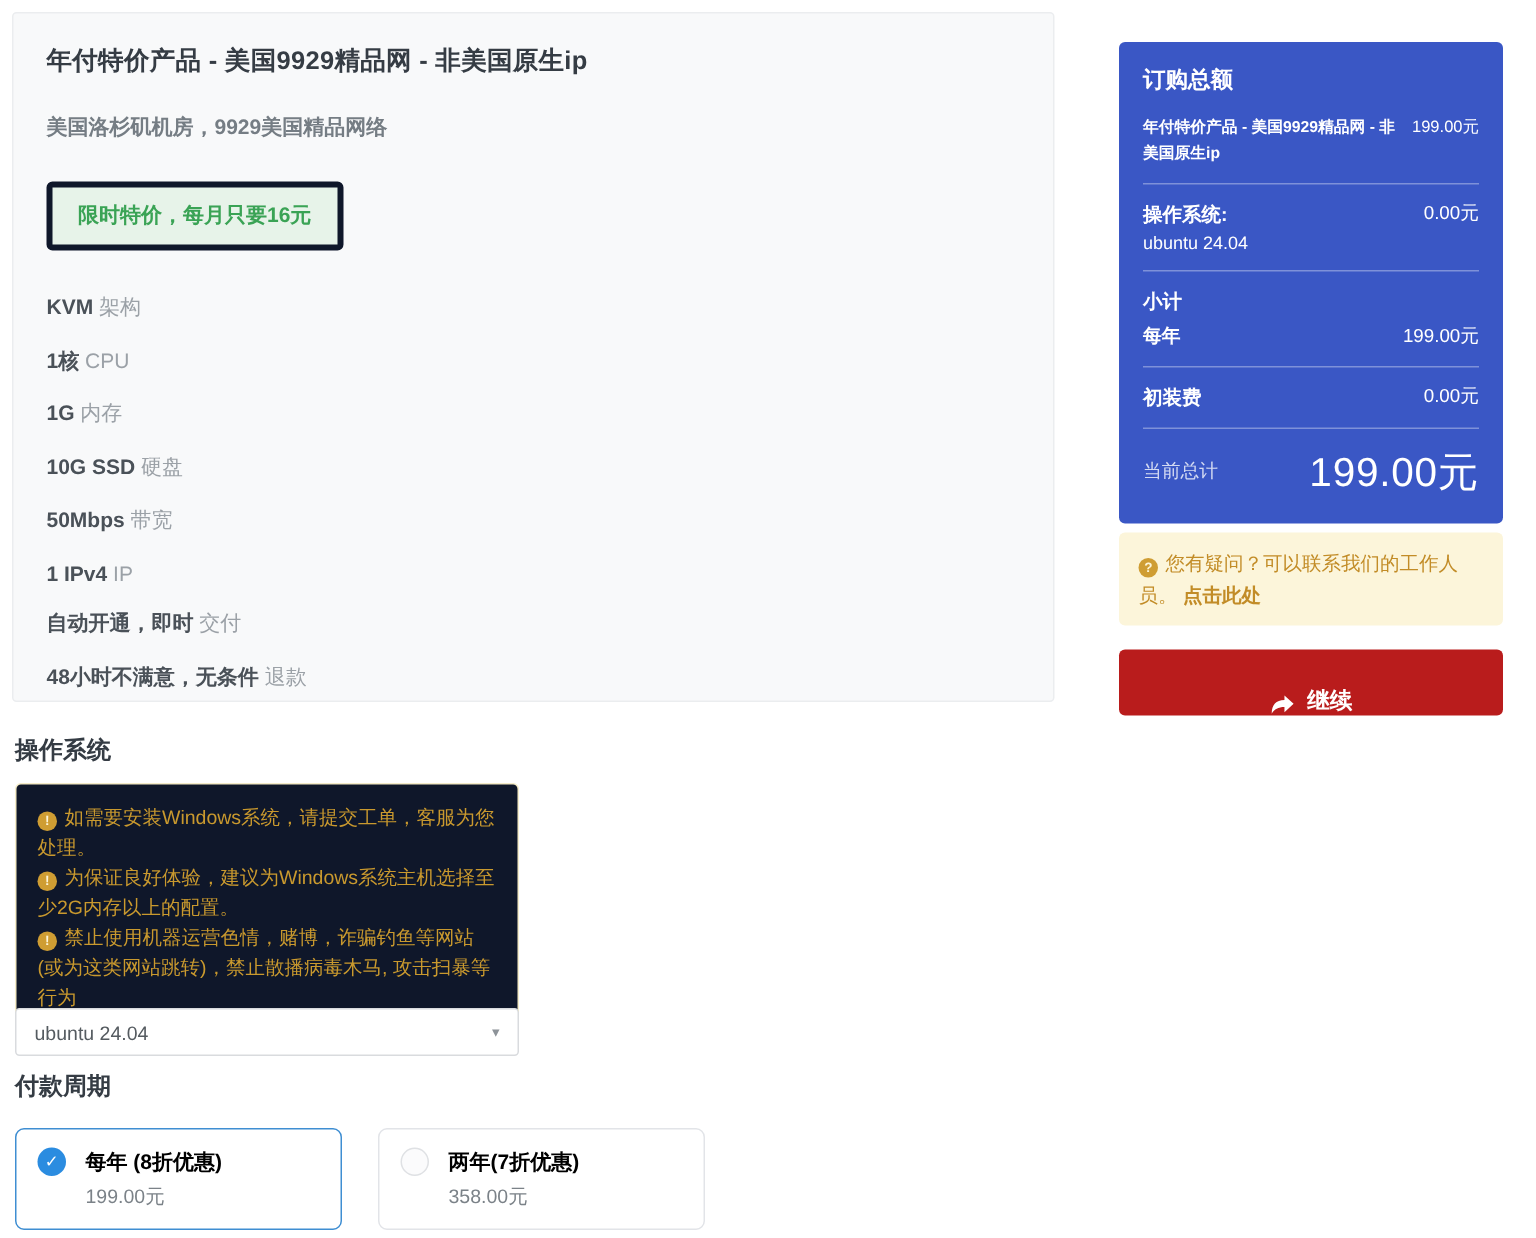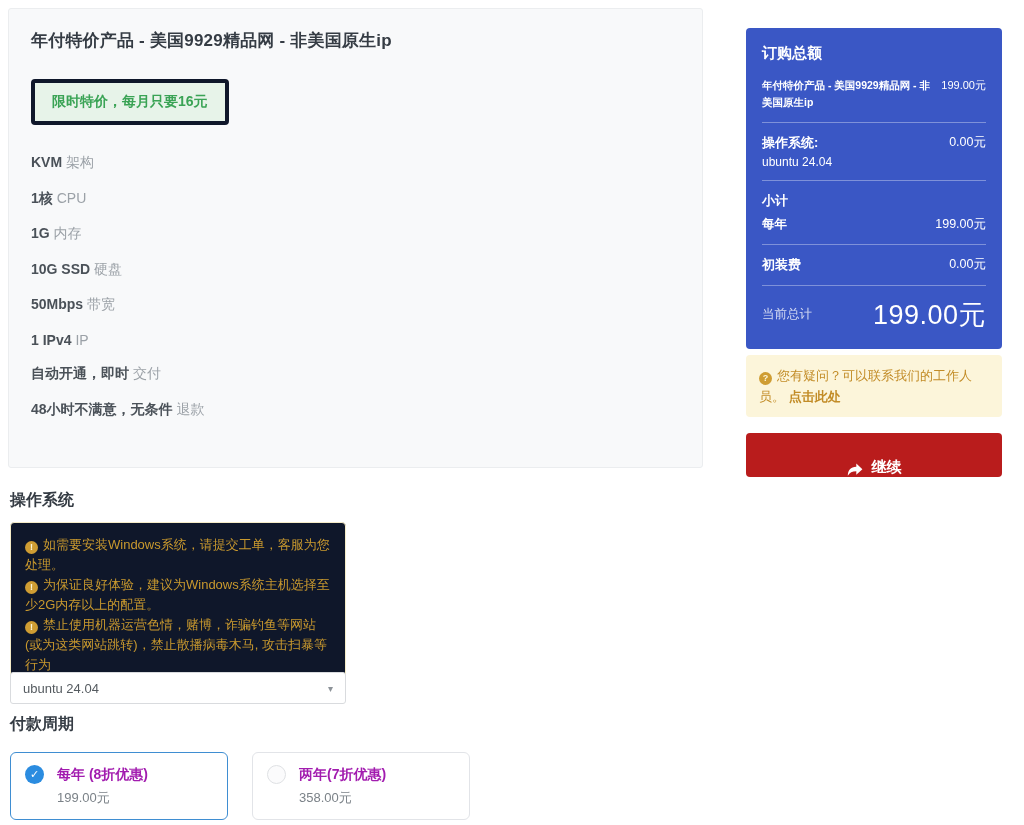--- a/index.html
+++ b/index.html
@@ -45,21 +45,21 @@
   .cards { position:absolute; left:10px; top:752px; display:flex; gap:24px; }
   .pay-card { width:218px; height:68px; background:#ffffff; border:1px solid #e2e4e8;
     border-radius:6px; padding:12px 14px; cursor:pointer; }
   .pay-card.selected { border-color:#3f8ed2; }
   .card-top { display:flex; align-items:center; gap:13px; }
   .check-ico { width:19px; height:19px; border-radius:50%; background:#2b8ce0;
     color:#fff; font-size:11px; font-weight:bold; display:flex; align-items:center;
     justify-content:center; flex:0 0 19px; }
   .radio-ico { width:19px; height:19px; border-radius:50%; background:#fbfbfc;
     border:1px solid #dfe1e4; flex:0 0 19px; }
-  .card-label { font-size:14px; font-weight:bold; color:#a21caf; }
+  .card-label { font-size:14px; font-weight:bold; color:#000000; }
   .card-price { margin:5px 0 0 32px; font-size:13px; color:#7b8288; }
 
   
   .sidebar { position:absolute; left:746px; top:28px; width:256px; }
   .summary-panel { background:#3a57c5; border-radius:4px; color:#ffffff;
     padding:16px 16px 16px; }
   .summary-heading { font-size:15px; font-weight:bold; margin-bottom:14px; }
   .sum-row { display:flex; justify-content:space-between; }
   .item-name { width:170px; font-size:10.5px; font-weight:bold; line-height:1.6; }
   .item-price { width:50px; text-align:right; font-size:11px; line-height:1.6; word-break:break-all; }
@@ -80,20 +80,21 @@
     display:flex; align-items:flex-end; justify-content:center; gap:9px; cursor:pointer;
     font-family:inherit; }
 </style>
 </head>
 <body>
 
 <div class="page">
 
   <div class="product-panel">
     <div class="product-title">年付特价产品 - 美国9929精品网 - 非美国原生ip</div>
+    <div class="product-subtitle">美国洛杉矶机房，9929美国精品网络</div>
     <div class="promo-badge">限时特价，每月只要16元</div>
     <div class="features">
       <div class="feature-row"><span class="feature-strong">KVM</span> <span class="feature-light">架构</span></div>
       <div class="feature-row"><span class="feature-strong">1核</span> <span class="feature-light">CPU</span></div>
       <div class="feature-row"><span class="feature-strong">1G</span> <span class="feature-light">内存</span></div>
       <div class="feature-row"><span class="feature-strong">10G SSD</span> <span class="feature-light">硬盘</span></div>
       <div class="feature-row"><span class="feature-strong">50Mbps</span> <span class="feature-light">带宽</span></div>
       <div class="feature-row"><span class="feature-strong">1 IPv4</span> <span class="feature-light">IP</span></div>
       <div class="feature-row"><span class="feature-strong">自动开通，即时</span> <span class="feature-light">交付</span></div>
       <div class="feature-row"><span class="feature-strong">48小时不满意，无条件</span> <span class="feature-light">退款</span></div>

